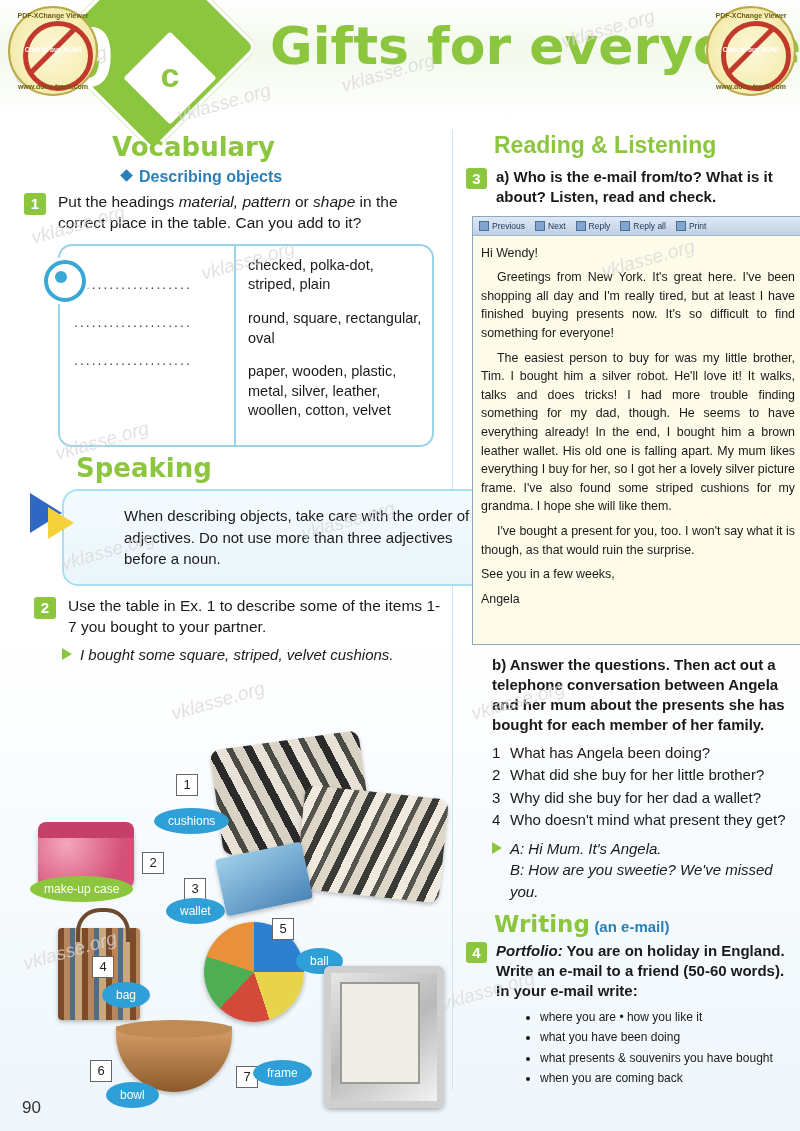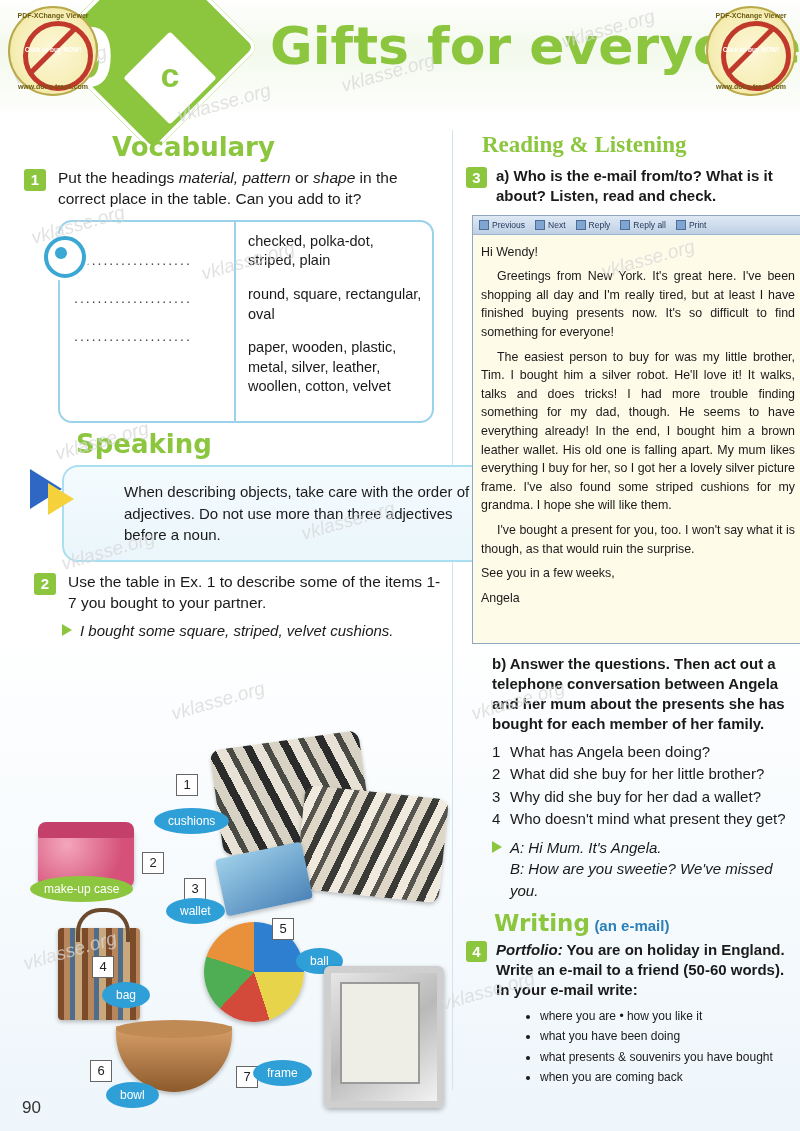--- a/index.html
+++ b/index.html
@@ -138,21 +138,21 @@
   .numbox{
     position:absolute;width:20px;height:20px;background:#ffffff;
     border:1px solid #666;font-size:13px;text-align:center;
     line-height:20px;color:#222;
   }
   .pgnum{position:absolute;left:22px;top:1098px;font-size:17px;color:#333;}
   
   .rcol{position:absolute;left:466px;top:132px;width:320px;}
   .rhead{
     font-size:23px;font-weight:bold;color:#8cc63f;
-    font-family:Liberation Serif, serif;margin:0 0 8px 16px;
+    font-family:Liberation Sans, sans-serif;margin:0 0 8px 28px;
   }
   .rex{position:relative;padding-left:30px;font-size:15px;line-height:1.35;margin-bottom:6px;}
   .rex .num{
     position:absolute;left:0;top:1px;width:21px;height:21px;background:#8cc63f;
     color:#ffffff;font-weight:bold;font-size:15px;text-align:center;line-height:21px;border-radius:3px;
   }
   
   .mailwin{
     margin:8px 0 10px 6px;width:330px;border:1px solid #8fa8c0;
     background:#ffffff;
@@ -215,20 +215,23 @@
   <div class="unit-c-diamond"></div>
   <div class="unit-c">c</div>
   <div class="title">Gifts for everyone</div>
 
   <div class="vrule"></div>
 
   <div class="lcol">
 
     <div class="sect-head">Vocabulary</div>
 
+    <div class="sub-head">
+      <span class="diamond-bullet"></span><span>Describing objects</span>
+    </div>
 
     <div class="ex">
       <div class="num">1</div>
       <span>Put the headings </span><i>material, pattern </i><span>or </span><i>shape</i><span> in the correct place in the table. Can you add to it?</span>
     </div>
 
     <div class="tablewrap">
       <div class="spiral"></div>
       <div class="tbl-left">
         <div class="dots">....................</div>

